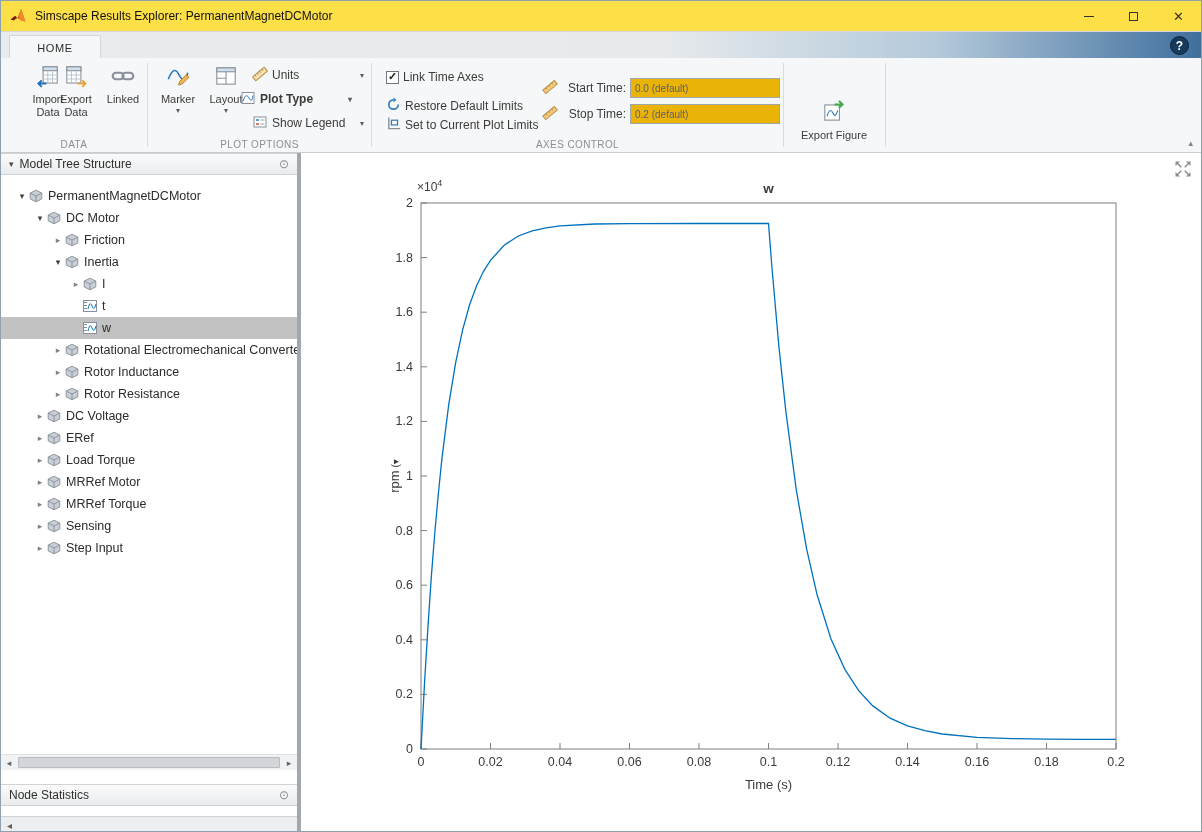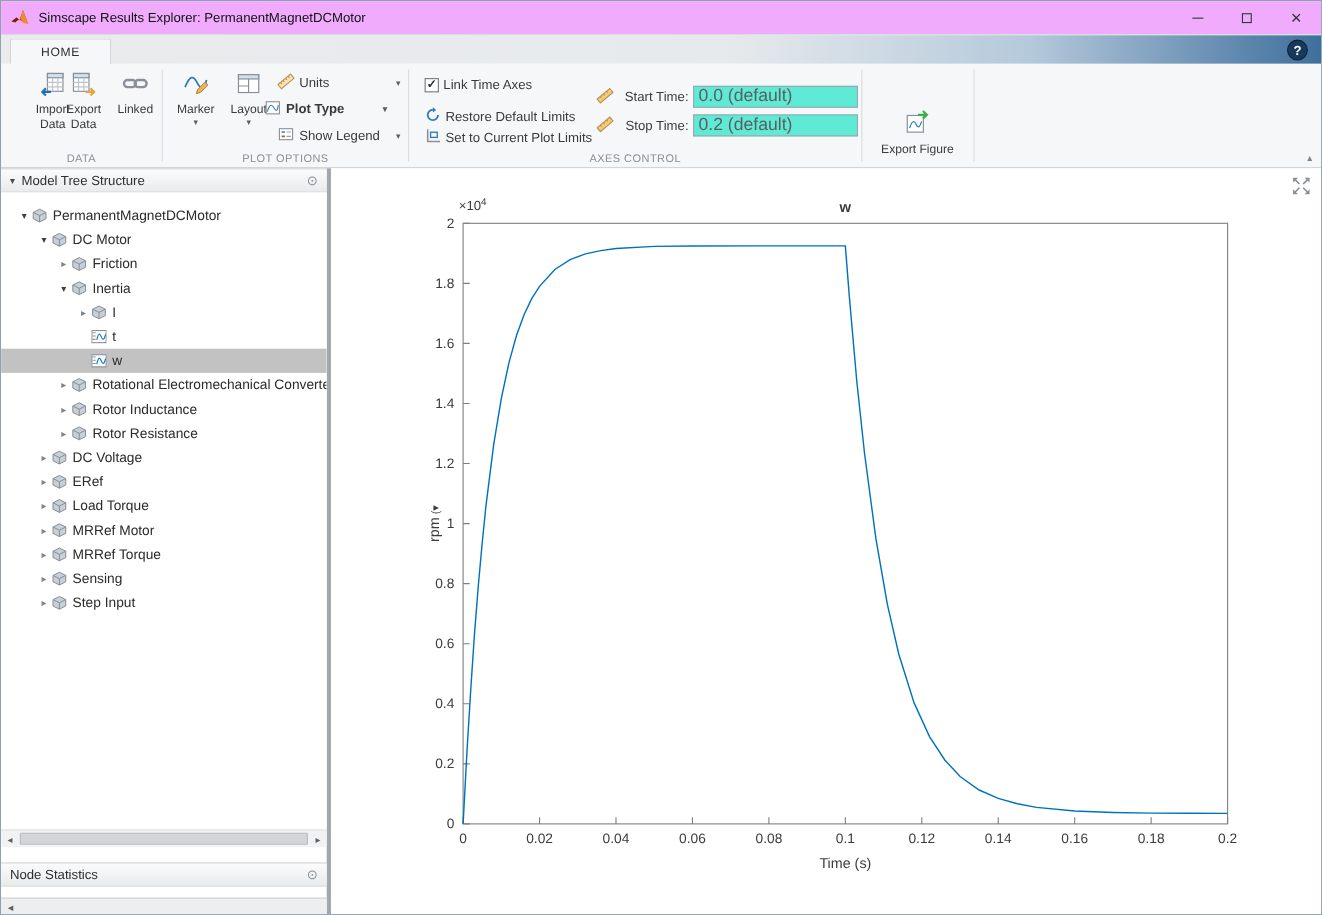--- a/index.html
+++ b/index.html
@@ -4,21 +4,21 @@
 <style>
 * { box-sizing: border-box; margin: 0; padding: 0; }
 html, body { width: 1202px; height: 832px; }
 body {
   font-family: "Liberation Sans", sans-serif;
   font-size: 12px; color: #3b3b3b; background: #fff;
   position: relative; overflow: hidden; border: 1px solid #8fa0ae;
 }
 
 
-.titlebar { position:absolute; left:0; top:0; width:100%; height:30px; background:#f0abfc; display:flex; align-items:center; }
+.titlebar { position:absolute; left:0; top:0; width:100%; height:30px; background:#fde047; display:flex; align-items:center; }
 .app-icon { width:18px; height:18px; margin-left:8px; flex:0 0 auto; }
 .title-text { margin-left:8px; font-size:12px; color:#111; }
 .win-controls { margin-left:auto; display:flex; height:100%; }
 .win-btn { width:45px; height:100%; display:flex; align-items:center; justify-content:center; color:#333; cursor:default; }
 .min-glyph { width:10px; height:1px; background:#333; }
 .max-glyph { width:9px; height:9px; border:1px solid #333; }
 .close-glyph { font-size:13px; line-height:1; color:#333; }
 
 
 .tabstrip { position:absolute; left:0; top:30px; width:100%; height:27px;
@@ -37,22 +37,22 @@
 .section-label { position:absolute; bottom:2px; left:0; width:100%; text-align:center; font-size:10px; color:#8a8f94; letter-spacing:.4px; }
 .rib-divider { position:absolute; top:5px; bottom:5px; width:1px; background:#d9dcdf; }
 .btn-lg { position:absolute; top:5px; display:flex; flex-direction:column; align-items:center; gap:1px;
   font-size:11px; line-height:13px; text-align:center; color:#3b3b3b; cursor:default; }
 .btn-lg .dd { font-size:8px; color:#5a5f64; line-height:8px; }
 .row-btn { position:absolute; display:flex; align-items:center; gap:4px; height:20px; font-size:12px; color:#3b3b3b; cursor:default; }
 .row-btn .dd { margin-left:auto; font-size:8px; color:#5a5f64; }
 .checkbox { width:13px; height:13px; border:1px solid #70767c; background:#fff; position:relative; flex:0 0 auto; }
 .checkbox.checked::after { content:"✓"; position:absolute; left:1px; top:-2px; font-size:11px; font-weight:bold; color:#222; }
 .time-label { width:64px; text-align:right; }
-.time-input { width:150px; height:20px; border:1px solid #9fa6ad; background:#5eead4; font-family:"Liberation Sans",sans-serif;
-  font-size:16px; color:#5a5f64; padding:0 4px; }
+.time-input { width:150px; height:20px; border:1px solid #9fa6ad; background:#eab308; font-family:"Liberation Sans",sans-serif;
+  font-size:10px; color:#5a5f64; padding:0 4px; }
 .rib-collapse { position:absolute; right:8px; bottom:4px; font-size:9px; color:#7d838a; cursor:default; }
 
 
 .main { position:absolute; left:0; top:152px; width:100%; height:680px; display:flex; }
 .sidebar { position:relative; width:300px; height:100%; background:#fff; border-right:4px solid #a2a8ae; flex:0 0 auto; }
 .panel-header { position:absolute; left:0; right:0; height:22px; display:flex; align-items:center; padding:0 8px;
   background:linear-gradient(#fbfbfc,#e9ebec); border-top:1px solid #d0d3d6; border-bottom:1px solid #d0d3d6;
   font-size:12px; color:#2f2f2f; }
 .panel-header .tri { font-size:9px; color:#4a4a4a; margin-right:6px; }
 .panel-header .opt { margin-left:auto; font-size:12px; color:#8a8f94; }

